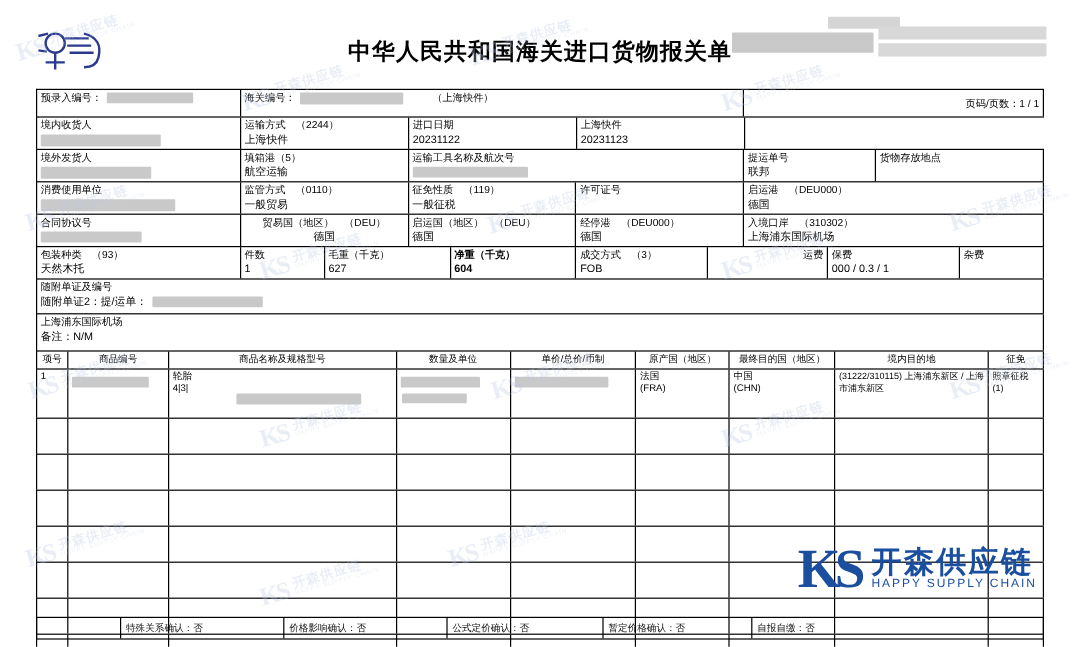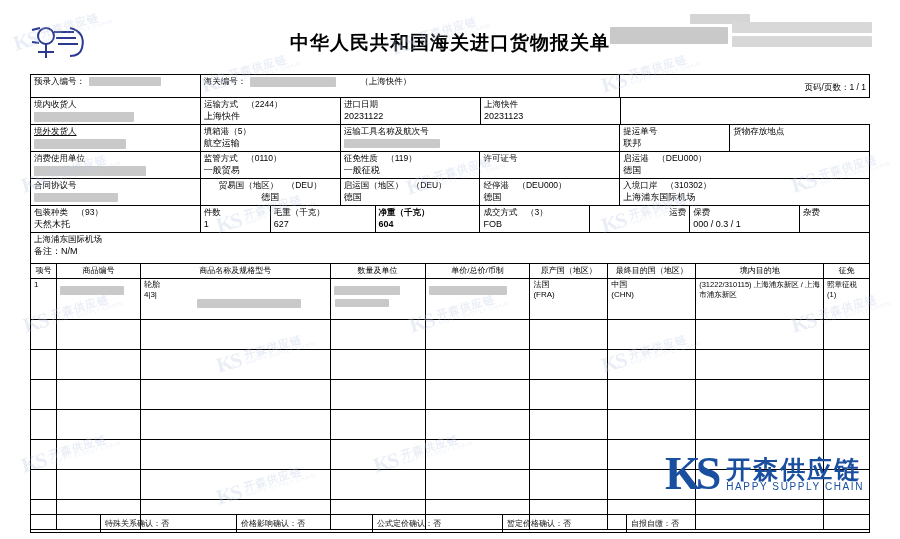--- a/index.html
+++ b/index.html
@@ -279,21 +279,21 @@
         <span class="lab">进口日期</span>
         <span class="val">20231122</span>
       </div>
       <div class="cell cellflex" style="width:140px;">
         <span class="lab">上海快件</span>
         <span class="val">20231123</span>
       </div>
     </div>
 
     <div class="row">
-      <div class="cell cellflex" style="width:170px;text-decoration:underline;">
+      <div class="cell cellflex" style="width:170px;">
         <span class="lab">境外发货人</span>
         <span class="redact blk" style="width:92px;height:10px;margin-top:2px;"></span>
       </div>
       <div class="cell cellflex" style="width:140px;">
 
         <span class="lab">填箱港（5）</span>
         <span class="val">航空运输</span>
       </div>
       <div class="cell cellflex" style="width:280px;">
         <span class="lab">运输工具名称及航次号</span>
@@ -383,20 +383,29 @@
       <div class="cell cellflex" style="width:110px;">
         <span class="lab">保费</span>
         <span class="val">000 / 0.3 / 1</span>
       </div>
       <div class="cell cellflex" style="width:70px;">
         <span class="lab">杂费</span>
         <span class="val"></span>
       </div>
     </div>
 
+    <div class="row">
+      <div class="cell cellflex" style="width:840px;min-height:28px;">
+        <span class="lab">随附单证及编号</span>
+        <span class="inline">
+          <span class="val">随附单证2：提/运单：</span>
+          <span class="redact blk" style="width:92px;height:9px;"></span>
+        </span>
+      </div>
+    </div>
 
     <div class="row">
       <div class="cell cellflex" style="width:840px;min-height:30px;">
         <span class="lab">上海浦东国际机场</span>
         <span class="val">备注：N/M</span>
       </div>
     </div>
 
     <div class="row gh">
       <div class="cell" style="width:26px;">

